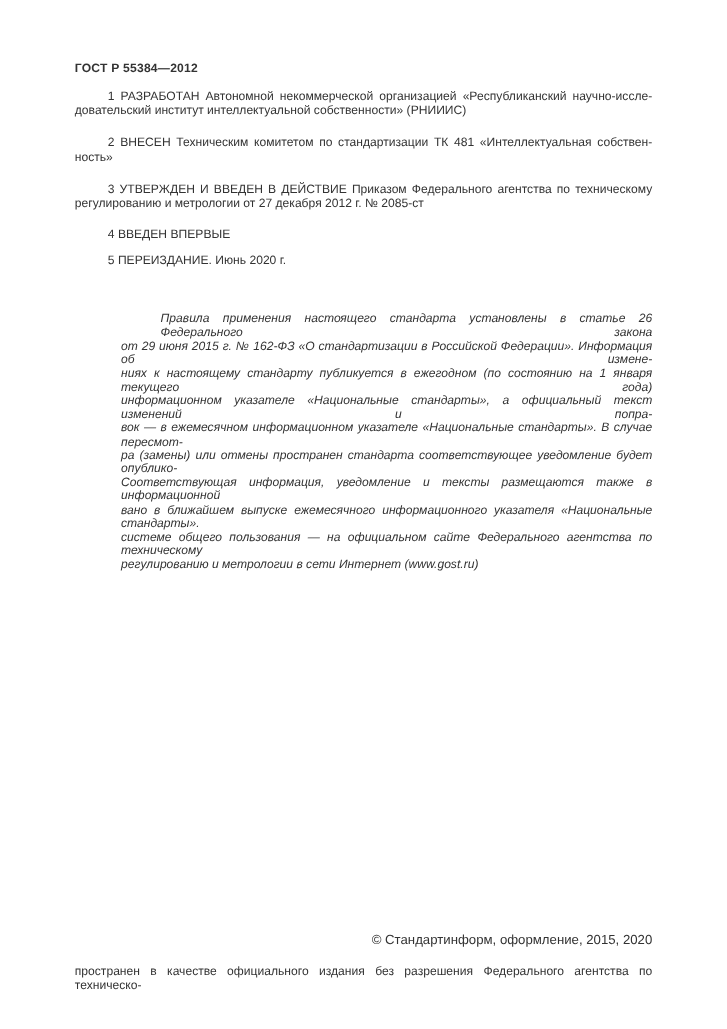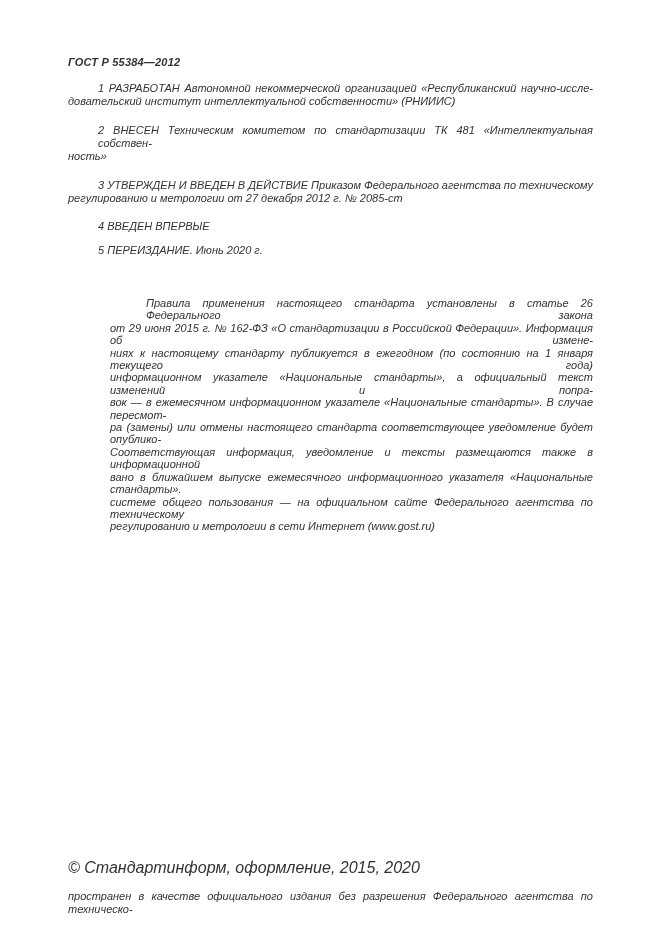--- a/index.html
+++ b/index.html
@@ -1,15 +1,15 @@
 <!DOCTYPE html>
 <html lang="ru"><head>
 <meta charset="utf-8">
 <style>
-  * { margin: 0; padding: 0; box-sizing: border-box; font-style: italic; }
+  * { margin: 0; padding: 0; box-sizing: border-box; }
   html, body {
     width: 661px;
     background: #ffffff;
     font-family: "Liberation Sans", "DejaVu Sans", sans-serif;
     color: #333333;
   }
   .page {
     position: relative;
     width: 661px;
     height: 935px;
@@ -44,23 +44,23 @@
   .indent-lg { padding-left: 36px; }
   .legal {
     margin-top: 40px;
     font-style: italic;
     font-size: 11px;
     line-height: 12.4px;
     margin-left: 42px;
   }
   .copyright {
     margin-top: 328px;
-    font-size: 16px;
+    font-size: 12px;
     line-height: 13px;
-    text-align: left;
+    text-align: right;
   }
   .footer-note {
     margin-top: 16px;
     font-size: 11px;
     line-height: 13px;
   }
   .mt13 { margin-top: 13px; }
   .mt16 { margin-top: 16px; }
   .mt15 { margin-top: 15px; }
   .mt11 { margin-top: 11px; }
@@ -95,21 +95,21 @@
   <div class="para mt11">
     <div class="line indent">5 ПЕРЕИЗДАНИЕ. Июнь 2020 г.</div>
   </div>
 
   <div class="para legal">
     <div class="line just indent-lg">Правила применения настоящего стандарта установлены в статье 26 Федерального закона</div>
     <div class="line just">от 29 июня 2015 г. № 162-ФЗ «О стандартизации в Российской Федерации». Информация об измене-</div>
     <div class="line just">ниях к настоящему стандарту публикуется в ежегодном (по состоянию на 1 января текущего года)</div>
     <div class="line just">информационном указателе «Национальные стандарты», а официальный текст изменений и попра-</div>
     <div class="line just">вок — в ежемесячном информационном указателе «Национальные стандарты». В случае пересмот-</div>
-    <div class="line just">ра (замены) или отмены настоящего стандарта соответствующее уведомление будет опублико-</div>
+    <div class="line just">ра (замены) или отмены пространен стандарта соответствующее уведомление будет опублико-</div>
     <div class="line just">Соответствующая информация, уведомление и тексты размещаются также в информационной</div>
     <div class="line just">вано в ближайшем выпуске ежемесячного информационного указателя «Национальные стандарты».</div>
     <div class="line just">системе общего пользования — на официальном сайте Федерального агентства по техническому</div>
     <div class="line">регулированию и метрологии в сети Интернет (www.gost.ru)</div>
   </div>
 
   <div class="copyright">© Стандартинформ, оформление, 2015, 2020</div>
 
   <div class="para footer-note">
     <div class="line just">пространен в качестве официального издания без разрешения Федерального агентства по техническо-</div>

